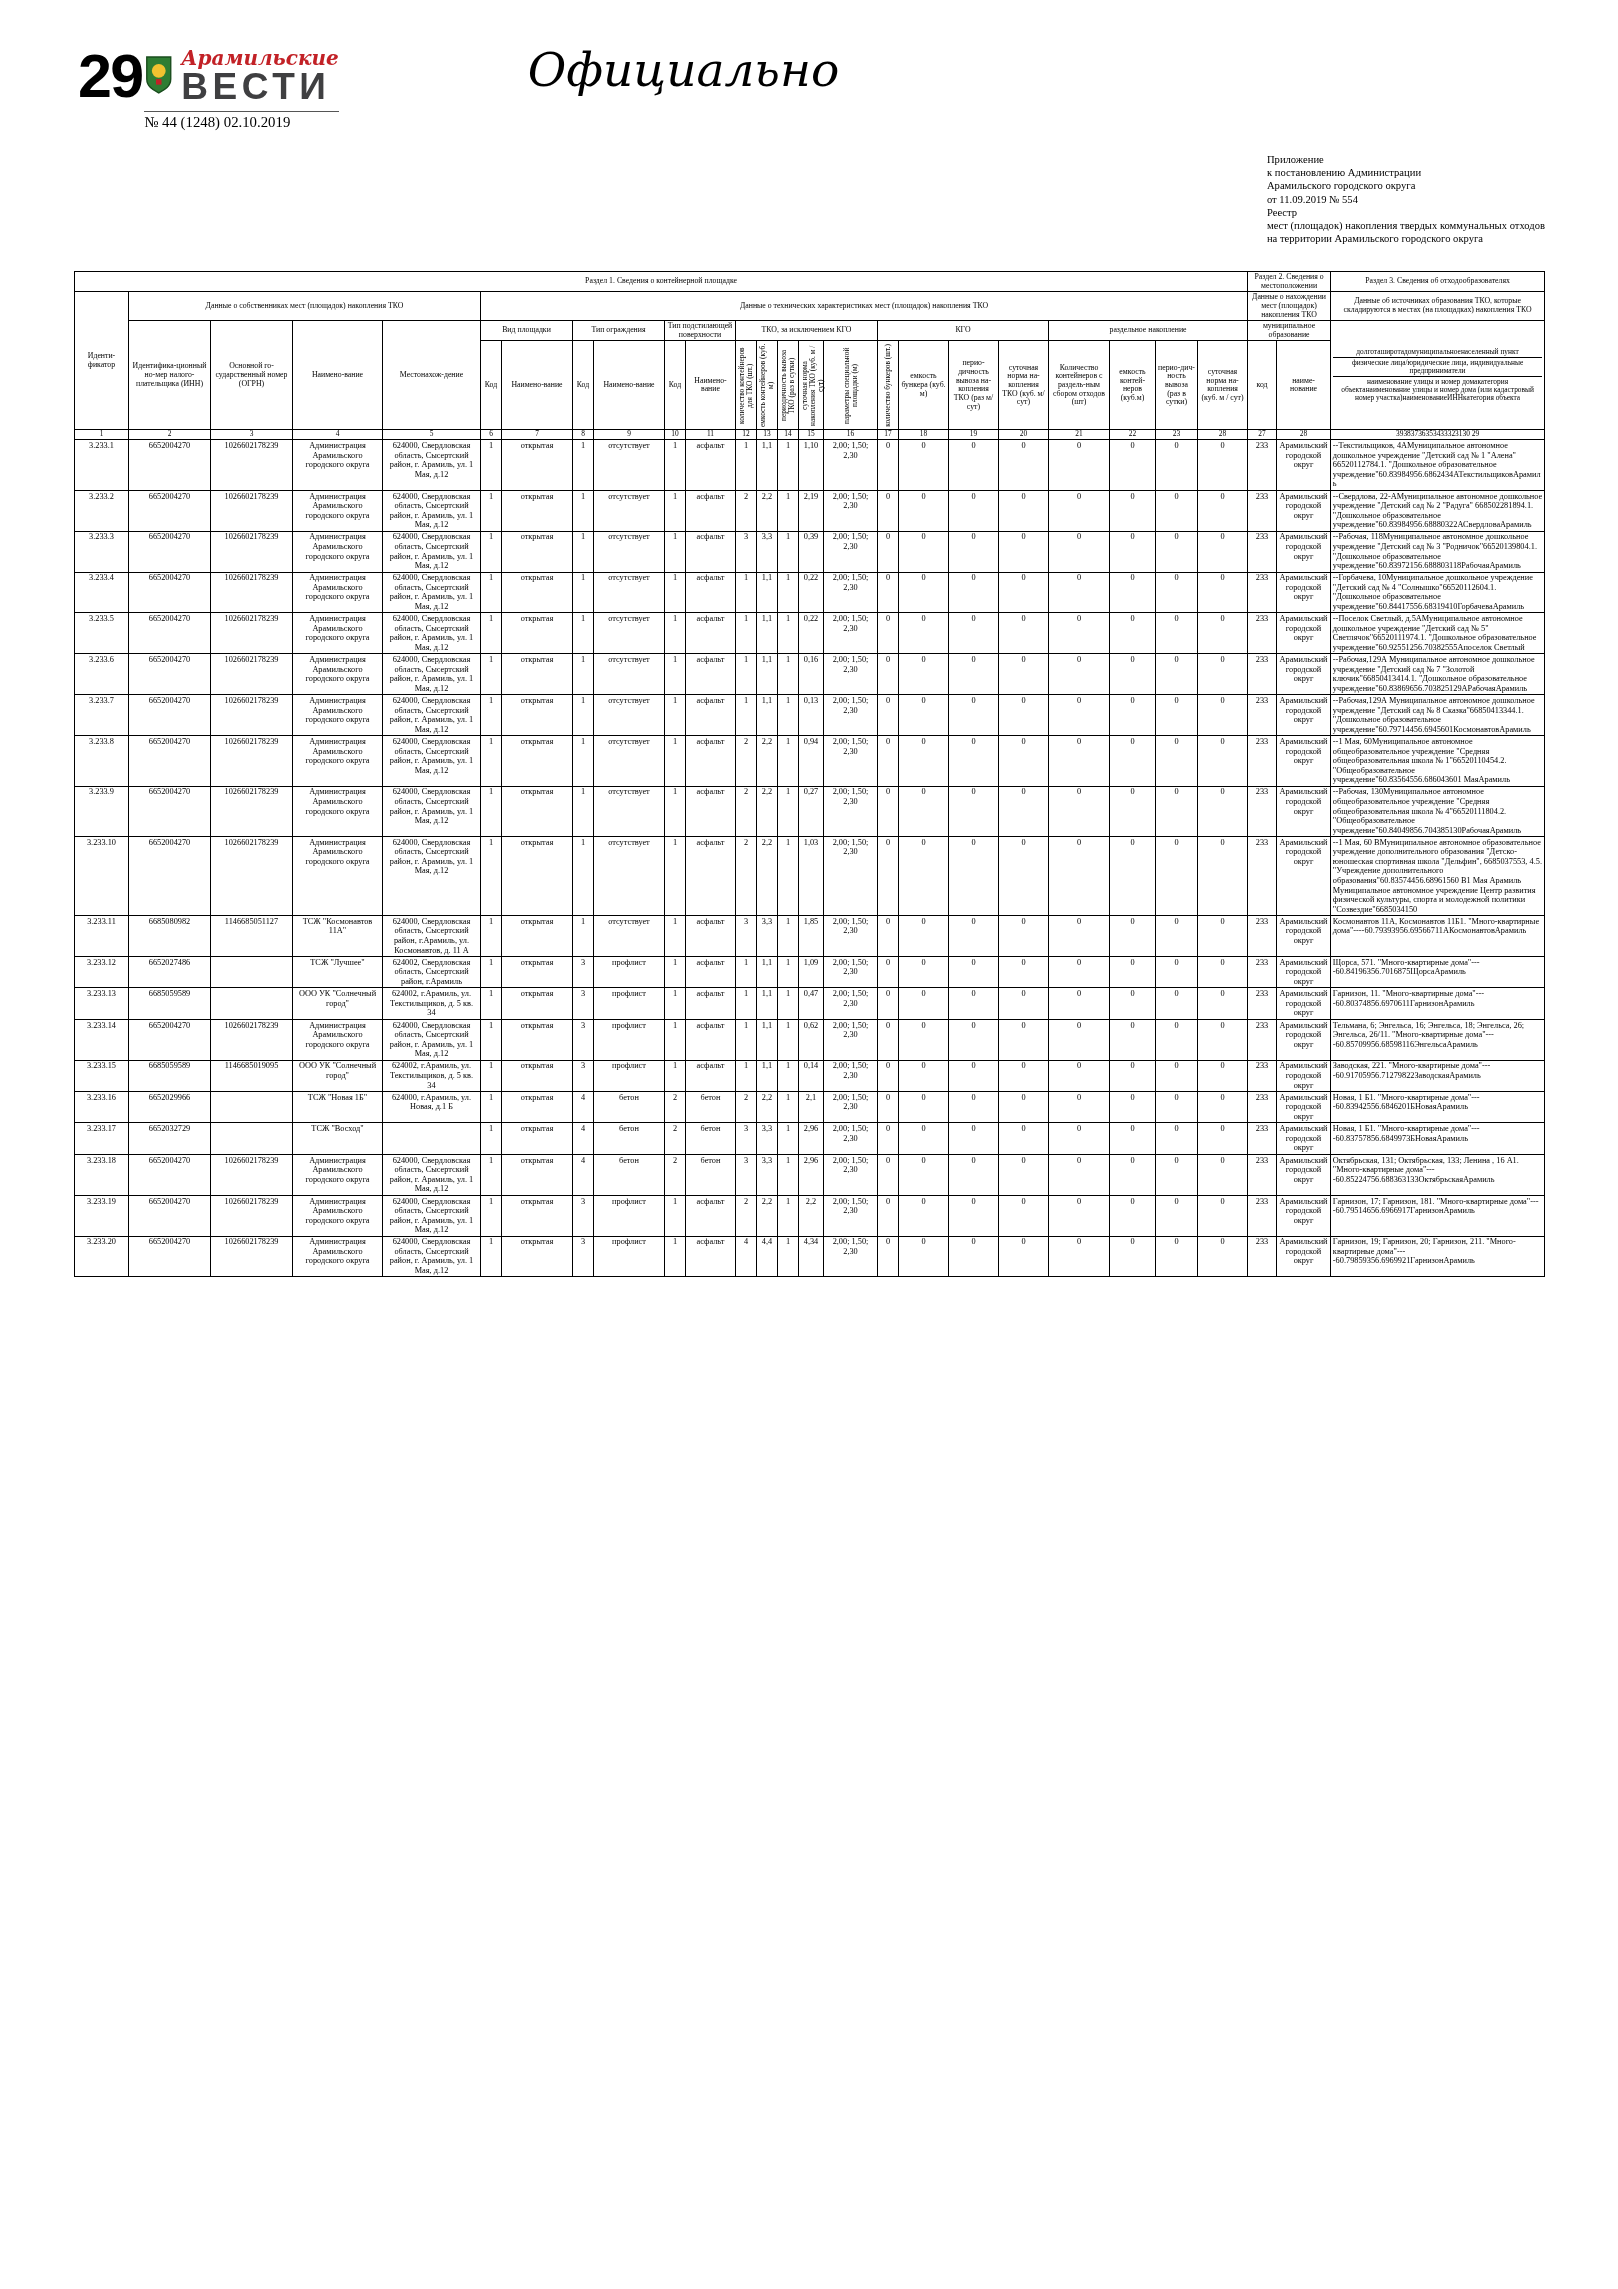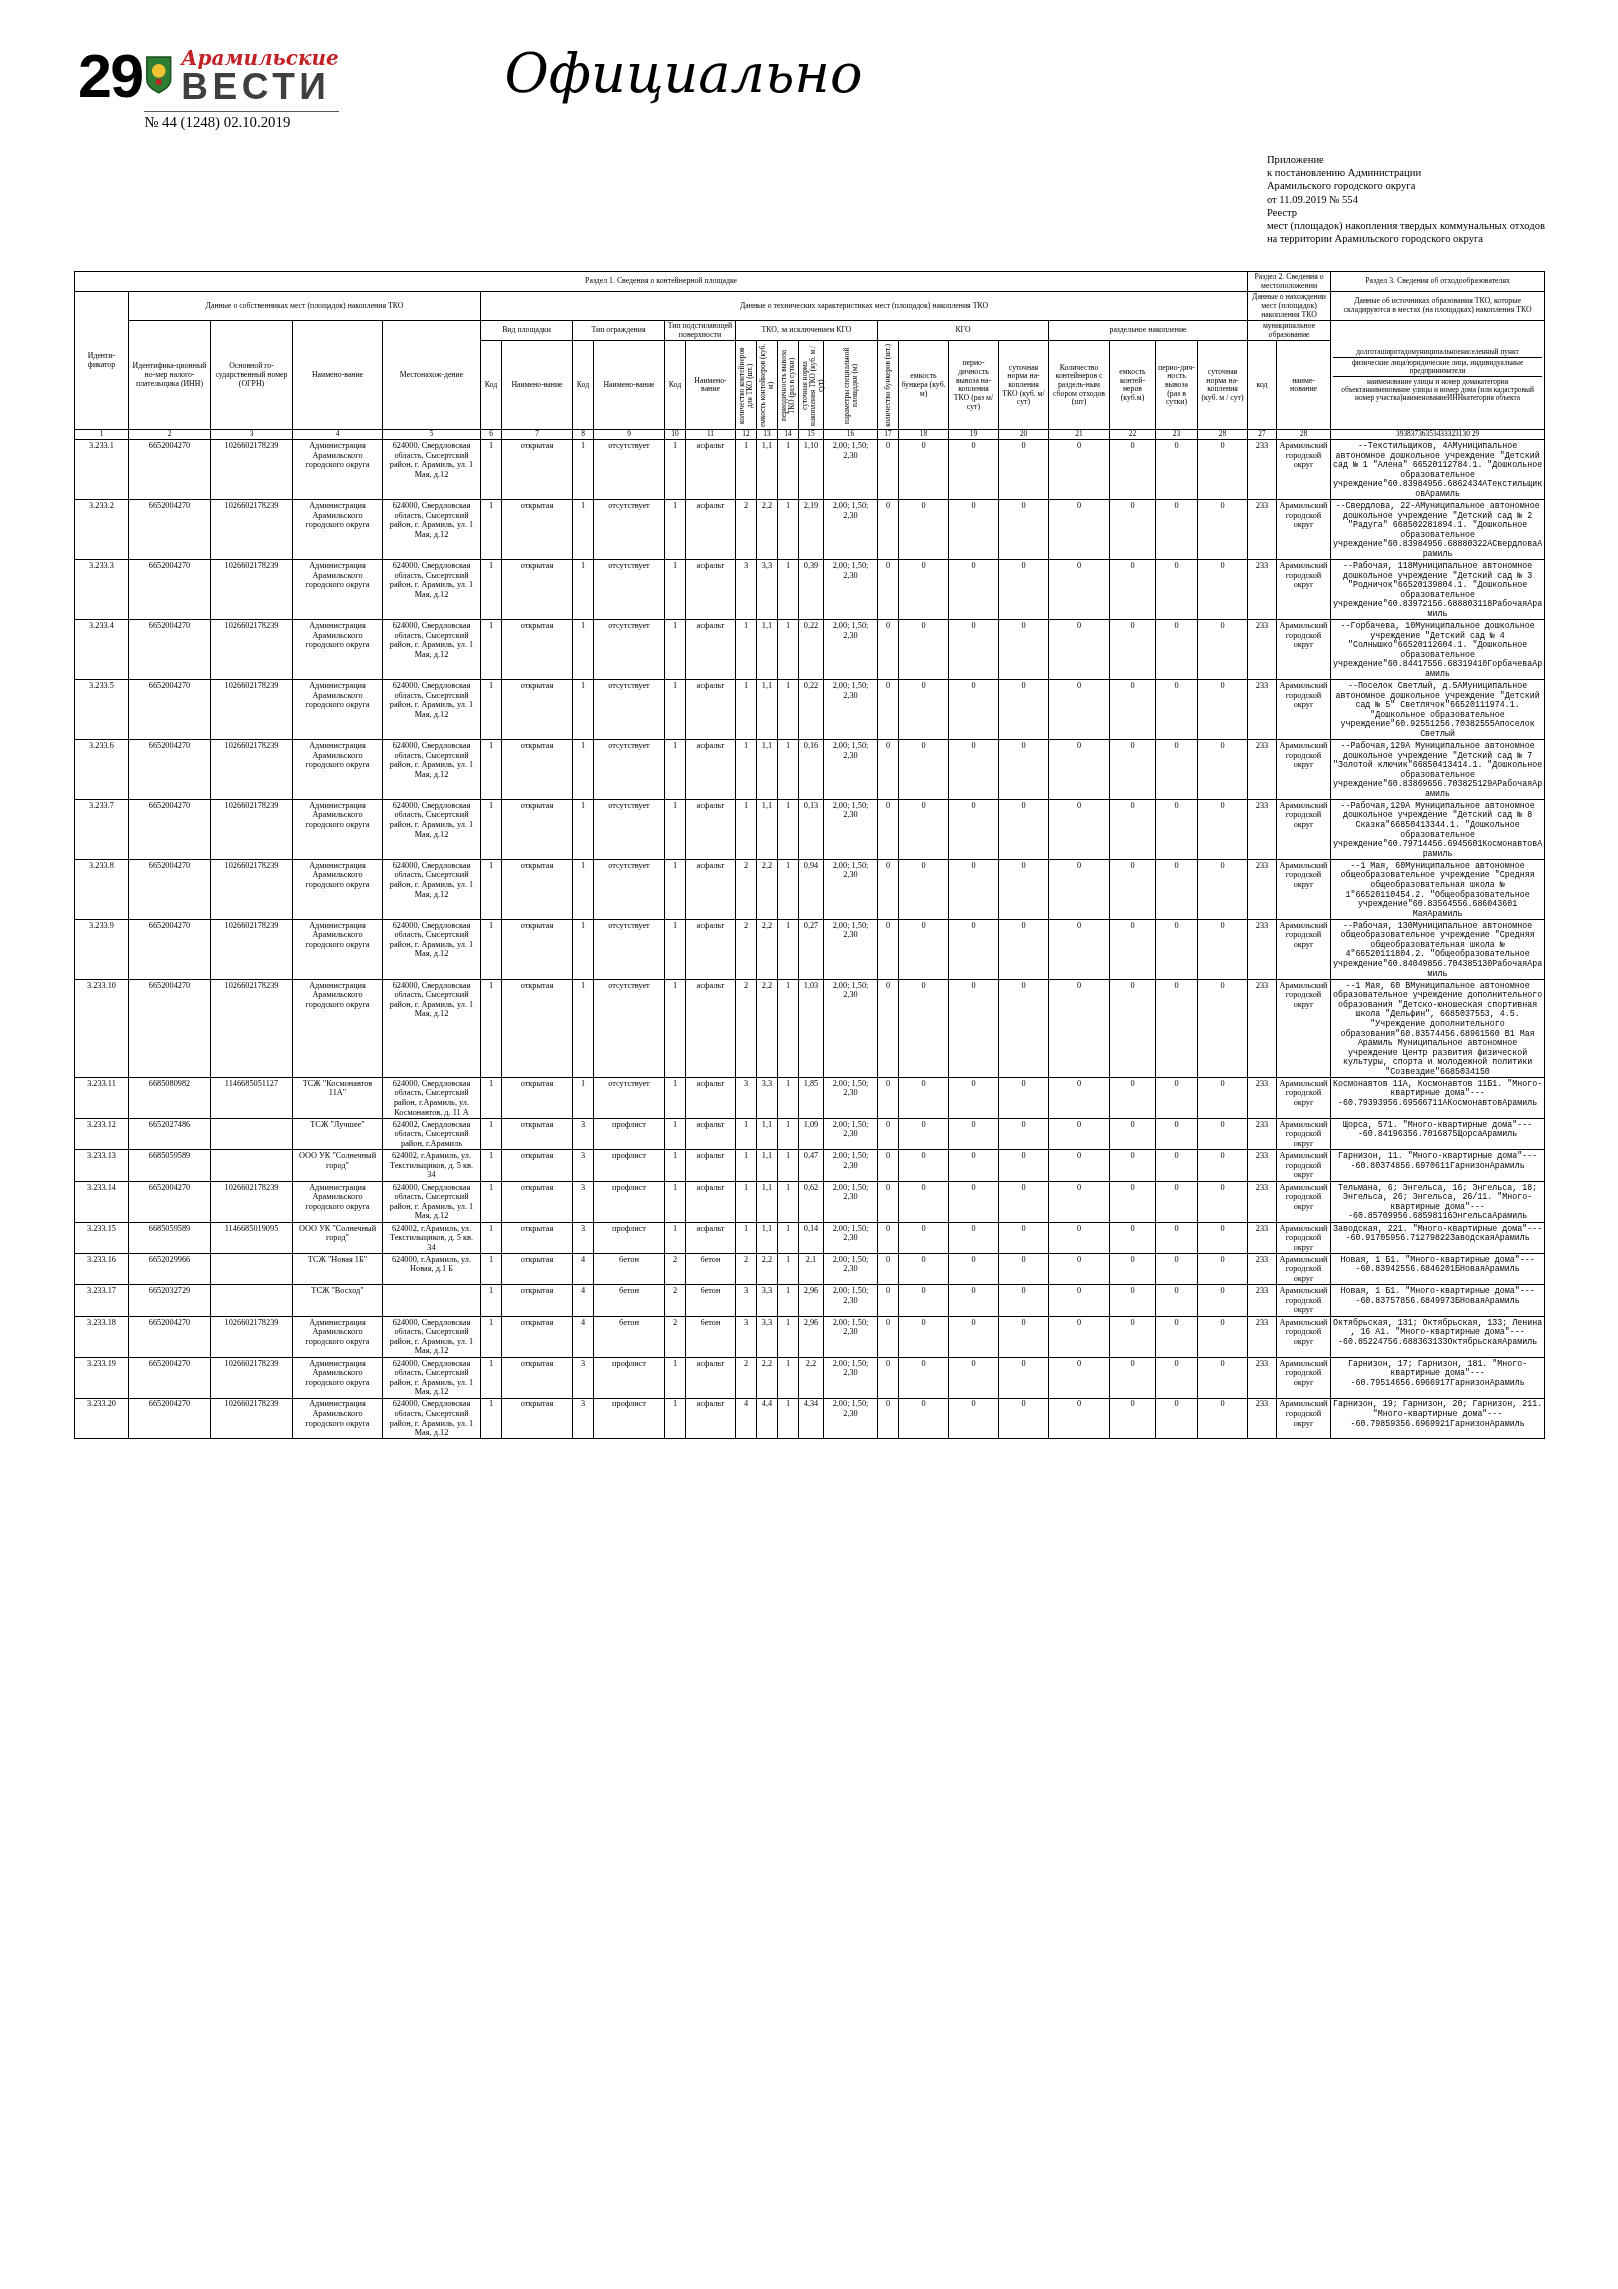--- a/index.html
+++ b/index.html
@@ -26,42 +26,42 @@
   .logo-main {
     font-family:"Liberation Sans", sans-serif; font-weight:bold;
     color:#3f3f41; font-size:37px; line-height:1; letter-spacing:4.6px;
   }
   .issue {
     font-family:"Liberation Serif", serif; font-size:14.8px; margin-top:5.5px;
     border-top:0.9px solid #555; padding-top:2.8px;
   }
   .section-title {
     position:absolute; top:44px; left:388px; width:591px; text-align:center;
-    font-family:"DejaVu Serif", serif; font-style:italic; font-size:54px; line-height:1.1;
+    font-family:"DejaVu Serif", serif; font-style:italic; font-size:47px; line-height:1.1;
   }
 
   
   .annex {
     position:absolute; top:153px; right:74px; 
     font-size:10.6px; line-height:1.25; font-family:"Liberation Serif", serif;
   }
 
   
   .tablewrap { position:absolute; top:231px; left:74px;margin-top:40px; }
   table.registry {
     border-collapse:collapse; table-layout:fixed; width:1471px;
     font-family:"Liberation Serif", serif;
   }
   .registry th, .registry td {
     border:0.9px solid #000; padding:0.9px 1.8px; text-align:center;
     font-weight:normal; word-wrap:break-word; overflow-wrap:break-word;
   }
   .registry thead th { font-size:7.8px; line-height:1.12; vertical-align:middle; }
   .registry tbody td { font-size:8.3px; line-height:1.15; vertical-align:top; }
-  .registry td.notescell { text-align:center;font-family:Liberation Mono, monospace; }
+  .registry td.notescell { text-align:left; }
   tr.numrow td { font-size:7.4px; padding:0 0.9px; border:0.9px solid #000; line-height:1.2; }
   .detailrow th { vertical-align:bottom; }
   .detailrow { height:89px; }
   .vertcell { vertical-align:middle !important; }
   .vert {
     writing-mode:vertical-rl; transform:rotate(180deg);
     margin:0 auto; max-height:85px; font-size:7.4px; line-height:1.05;
   }
   .srcstack div { border-bottom:0.9px solid #000; padding:0.9px 0.9px; font-size:7.4px; line-height:1.1; }
   .srcstack div:last-child { border-bottom:none; }

